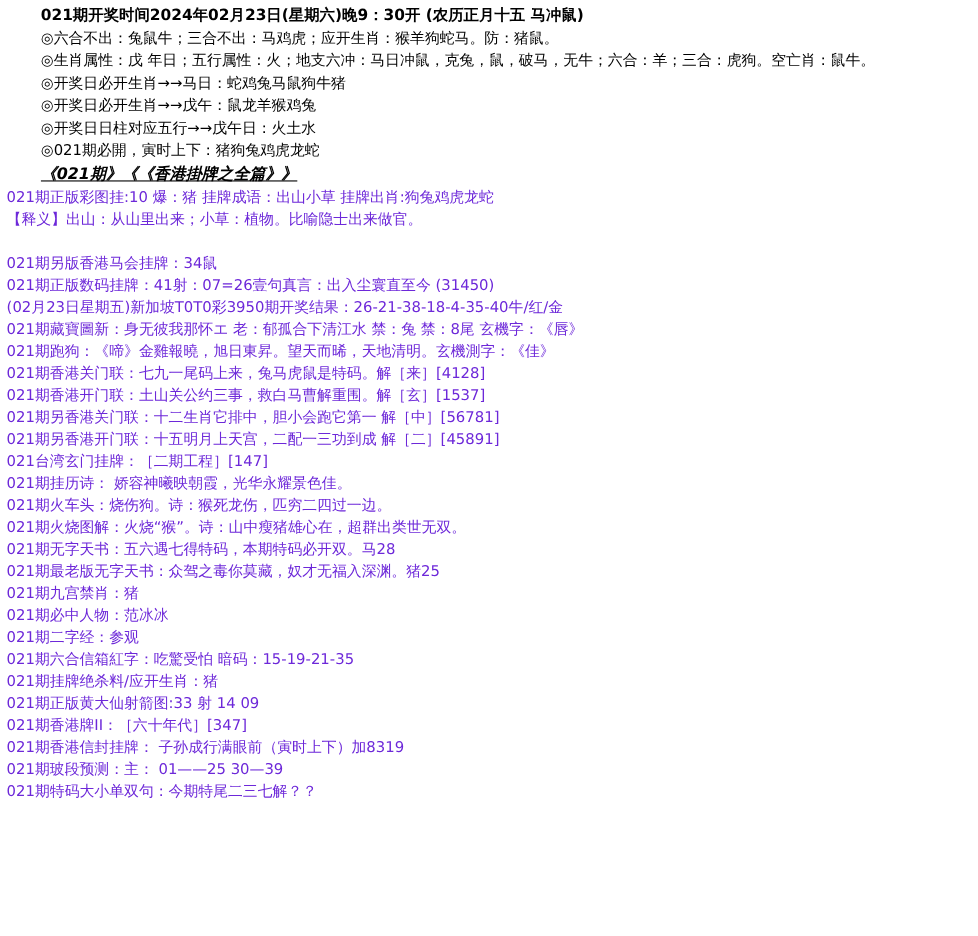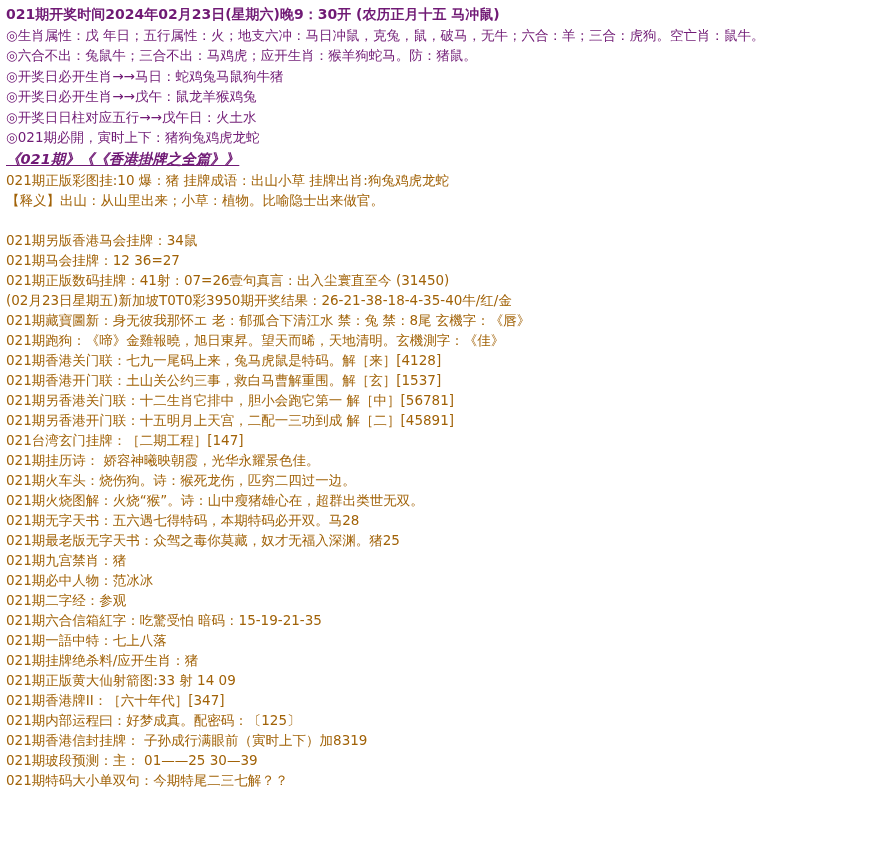--- a/index.html
+++ b/index.html
@@ -21,22 +21,22 @@
     padding: 4px 6px 2px 6px;
   }
   .line {
     white-space: nowrap;
     overflow: hidden;
     line-height: 20px;
     height: 20px;
     font-size: 13.5px;
     letter-spacing: 0px;
   }
-  .red { color: #701a75; }
-  .black { color: #a16207; }
+  .red { color: #000000; margin-left: 31px; }
+  .black { color: #6d28d9; }
   .title-line {
     line-height: 22px;
     height: 22px;
     font-weight: bold;
     font-size: 14px;
   }
   .section-head {
     line-height: 22px;
     height: 22px;
     font-weight: bold;
@@ -46,58 +46,55 @@
   }
   .hdr-block .line { line-height: 20.5px; height: 20.5px; }
 </style>
 </head>
 <body>
 
 <div class="page">
 
   <div class="hdr-block">
     <div class="line title-line red">021期开奖时间2024年02月23日(星期六)晚9：30开 (农历正月十五  马冲鼠)</div>
+    <div class="line red">◎六合不出：兔鼠牛；三合不出：马鸡虎；应开生肖：猴羊狗蛇马。防：猪鼠。</div>
     <div class="line red">◎生肖属性：戊 年日；五行属性：火；地支六冲：马日冲鼠，克兔，鼠，破马，无牛；六合：羊；三合：虎狗。空亡肖：鼠牛。</div>
-    <div class="line red">◎六合不出：兔鼠牛；三合不出：马鸡虎；应开生肖：猴羊狗蛇马。防：猪鼠。</div>
     <div class="line red">◎开奖日必开生肖→→马日：蛇鸡兔马鼠狗牛猪</div>
     <div class="line red">◎开奖日必开生肖→→戊午：鼠龙羊猴鸡兔</div>
     <div class="line red">◎开奖日日柱对应五行→→戊午日：火土水</div>
     <div class="line red">◎021期必開，寅时上下：猪狗兔鸡虎龙蛇</div>
   </div>
 
   <div class="line section-head red">《021期》《《香港掛牌之全篇》》</div>
 
   <div id="body-lines">
       <div class="line"><span class="black">021期正版彩图挂:10  爆：猪  挂牌成语：出山小草  挂牌出肖:狗兔鸡虎龙蛇</span></div>
       <div class="line"><span class="black">【释义】出山：从山里出来；小草：植物。比喻隐士出来做官。</span></div>
       <div class="line"><span class="black"></span></div>
       <div class="line"><span class="black">021期另版香港马会挂牌：34鼠</span></div>
-      <div class="line"><span class="black">021期马会挂牌：12  36=27</span></div>
       <div class="line"><span class="black">021期正版数码挂牌：41射：07=26壹句真言：出入尘寰直至今 (31450)</span></div>
       <div class="line"><span class="black">(02月23日星期五)新加坡T0T0彩3950期开奖结果：26-21-38-18-4-35-40牛/红/金</span></div>
       <div class="line"><span class="black">021期藏寶圖新：身无彼我那怀エ  老：郁孤合下清江水  禁：兔  禁：8尾  玄機字：《唇》</span></div>
       <div class="line"><span class="black">021期跑狗：《啼》金雞報曉，旭日東昇。望天而晞，天地清明。玄機測字：《佳》</span></div>
       <div class="line"><span class="black">021期香港关门联：七九一尾码上来，兔马虎鼠是特码。解［来］[4128]</span></div>
       <div class="line"><span class="black">021期香港开门联：土山关公约三事，救白马曹解重围。解［玄］[1537]</span></div>
       <div class="line"><span class="black">021期另香港关门联：十二生肖它排中，胆小会跑它第一  解［中］[56781]</span></div>
       <div class="line"><span class="black">021期另香港开门联：十五明月上天宫，二配一三功到成  解［二］[45891]</span></div>
       <div class="line"><span class="black">021台湾玄门挂牌：［二期工程］[147]</span></div>
       <div class="line"><span class="black">021期挂历诗：  娇容神曦映朝霞，光华永耀景色佳。</span></div>
       <div class="line"><span class="black">021期火车头：烧伤狗。诗：猴死龙伤，匹穷二四过一边。</span></div>
       <div class="line"><span class="black">021期火烧图解：火烧“猴”。诗：山中瘦猪雄心在，超群出类世无双。</span></div>
       <div class="line"><span class="black">021期无字天书：五六遇七得特码，本期特码必开双。马28</span></div>
       <div class="line"><span class="black">021期最老版无字天书：众驾之毒你莫藏，奴才无福入深渊。猪25</span></div>
       <div class="line"><span class="black">021期九宫禁肖：猪</span></div>
       <div class="line"><span class="black">021期必中人物：范冰冰</span></div>
       <div class="line"><span class="black">021期二字经：参观</span></div>
       <div class="line"><span class="black">021期六合信箱紅字：吃驚受怕  暗码：15-19-21-35</span></div>
-      <div class="line"><span class="black">021期一語中特：七上八落</span></div>
       <div class="line"><span class="black">021期挂牌绝杀料/应开生肖：猪</span></div>
       <div class="line"><span class="black">021期正版黄大仙射箭图:33  射  14  09</span></div>
       <div class="line"><span class="black">021期香港牌II：［六十年代］[347]</span></div>
-      <div class="line"><span class="black">021期内部运程曰：好梦成真。配密码：〔125〕</span></div>
       <div class="line"><span class="black">021期香港信封挂牌：  子孙成行满眼前（寅时上下）加8319</span></div>
       <div class="line"><span class="black">021期玻段预测：主：  01——25  30—39</span></div>
       <div class="line"><span class="black">021期特码大小单双句：今期特尾二三七解？？</span></div>
       <div class="line"></div>
     </div>
 
 </div>
 
 </body></html>

